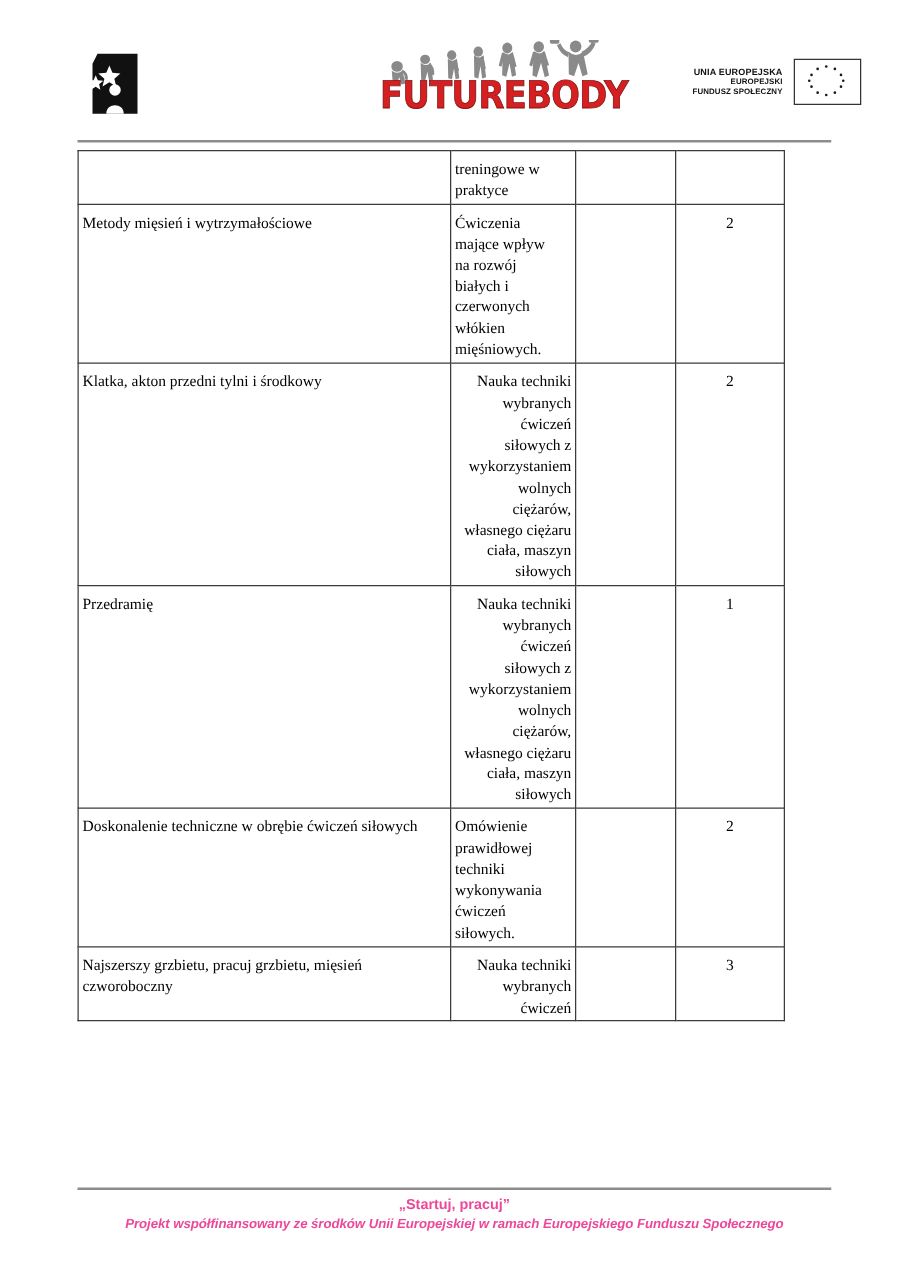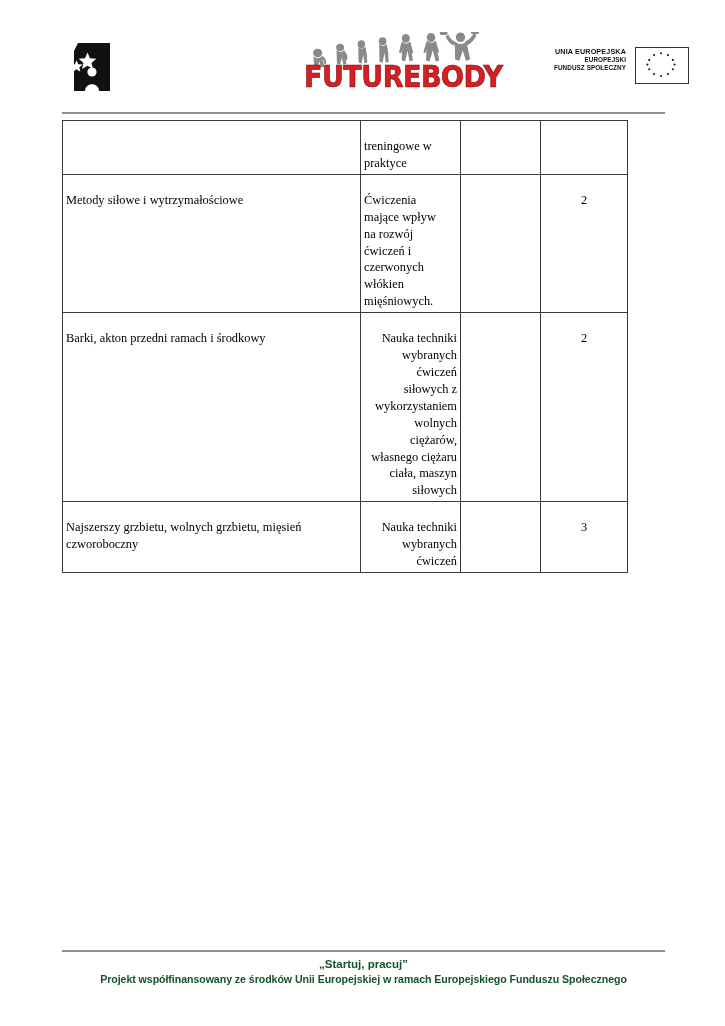--- a/index.html
+++ b/index.html
@@ -83,21 +83,21 @@
     transform: scaleY(1.12);
     transform-origin: bottom center;
   }
 
   
   .eu-logo {
     position: absolute;
     left: 554px;
     top: 47px;
     display: flex;
-    align-items: flex-start;
+    align-items: center;
     gap: 9px;
   }
   .eu-text {
     text-align: right;
     font-family: "Liberation Sans", sans-serif;
     line-height: 1.25;
   }
   .eu-l1 {
     font-weight: bold;
     font-size: 7.2px;
@@ -141,53 +141,54 @@
     position: absolute;
     left: 62px;
     top: 120px;
     width: 565px;
     border-collapse: collapse;
     table-layout: fixed;
   }
   .doc-table td {
     border: 1.1px solid #3b3b3b;
     vertical-align: top;
-    padding: 17px 3px 2px 3px;
+    padding: 6px 3px 2px 3px;
     font-size: 12.4px;
     line-height: 16.9px;
   }
   .col-topic   { width: 298px; }
   .col-desc    { width: 100px; }
   .col-blank   { width: 80px; }
   .col-hours   { width: 87px; }
 
   td.desc-center { text-align: right; }
   td.desc-left   { text-align: left; }
   td.hours       { text-align: center; }
 
   
   .page-footer {
     position: absolute;
     left: 62px;
     top: 957px;
     width: 603px;
     text-align: center;
     font-family: "Liberation Sans", sans-serif;
-    color: #14532d;
+    color: #ec4899;
   }
   .footer-title {
     font-weight: bold;
     font-size: 11.5px;
     line-height: 15px;
   }
   .footer-sub {
     font-weight: bold;
     font-size: 10.6px;
     line-height: 15px;
     letter-spacing: -0.05px;
+    font-style: italic;
   }
 </style>
 </head>
 <body>
 
 <div class="page-header">
 
   <div class="kl-logo">
     <div class="kl-mark">
       <svg width="40" height="52" viewBox="0 0 40 52" xmlns="http://www.w3.org/2000/svg">
@@ -293,48 +294,74 @@
   </colgroup>
   <tbody>
       <tr>
         <td></td>
         <td class="desc-left" style="white-space: pre-line;">treningowe w
 praktyce</td>
         <td></td>
         <td class="hours"></td>
       </tr>
       <tr>
-        <td>Metody siłowe i wytrzymałościowe</td>
+        <td>Metody mięsień i wytrzymałościowe</td>
         <td class="desc-left" style="white-space: pre-line;">Ćwiczenia
 mające wpływ
 na rozwój
-ćwiczeń i
+białych i
 czerwonych
 włókien
 mięśniowych.</td>
         <td></td>
         <td class="hours">2</td>
       </tr>
       <tr>
-        <td>Barki, akton przedni ramach i środkowy</td>
+        <td>Klatka, akton przedni tylni i środkowy</td>
         <td class="desc-center" style="white-space: pre-line;">Nauka techniki
 wybranych
 ćwiczeń
 siłowych z
 wykorzystaniem
 wolnych
 ciężarów,
 własnego ciężaru
 ciała, maszyn
 siłowych</td>
         <td></td>
         <td class="hours">2</td>
       </tr>
       <tr>
-        <td>Najszerszy grzbietu, wolnych grzbietu, mięsień czworoboczny</td>
+        <td>Przedramię</td>
+        <td class="desc-center" style="white-space: pre-line;">Nauka techniki
+wybranych
+ćwiczeń
+siłowych z
+wykorzystaniem
+wolnych
+ciężarów,
+własnego ciężaru
+ciała, maszyn
+siłowych</td>
+        <td></td>
+        <td class="hours">1</td>
+      </tr>
+      <tr>
+        <td>Doskonalenie techniczne w obrębie ćwiczeń siłowych</td>
+        <td class="desc-left" style="white-space: pre-line;">Omówienie
+prawidłowej
+techniki
+wykonywania
+ćwiczeń
+siłowych.</td>
+        <td></td>
+        <td class="hours">2</td>
+      </tr>
+      <tr>
+        <td>Najszerszy grzbietu, pracuj grzbietu, mięsień czworoboczny</td>
         <td class="desc-center" style="white-space: pre-line;">Nauka techniki
 wybranych
 ćwiczeń</td>
         <td></td>
         <td class="hours">3</td>
       </tr>
     </tbody>
 </table>
 
 <div class="rule-bottom"></div>

